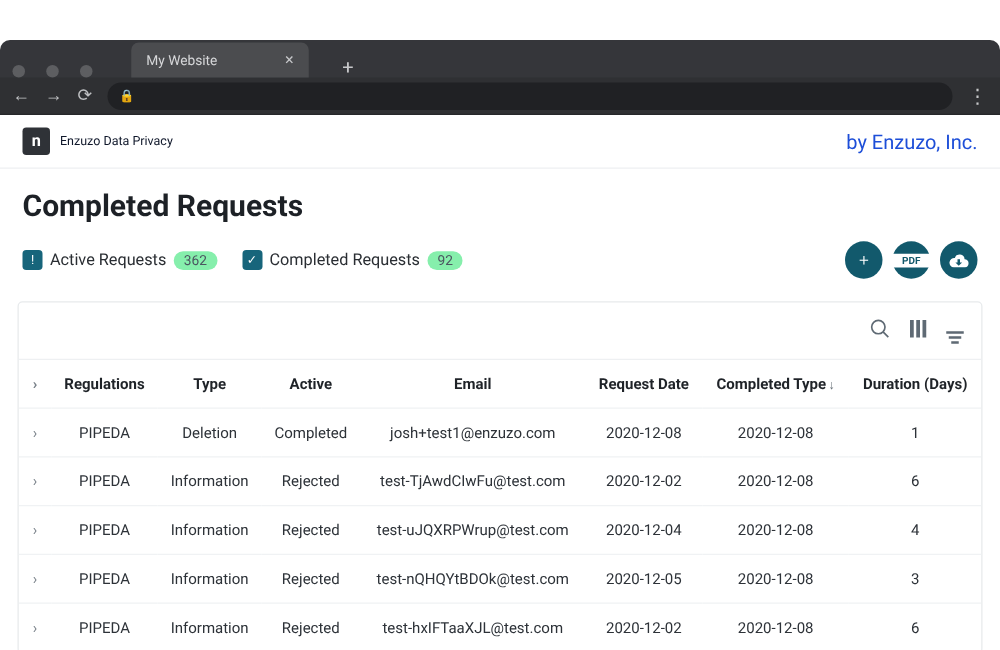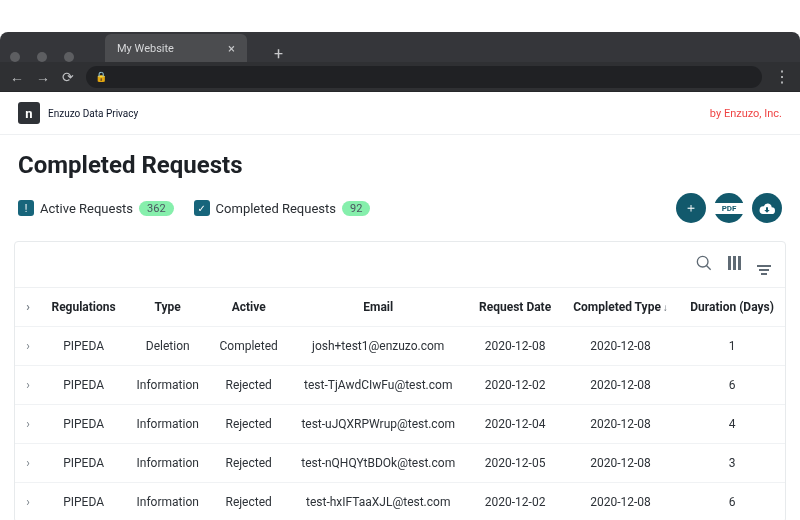--- a/index.html
+++ b/index.html
@@ -13,21 +13,21 @@
   .addr-row { display: flex; align-items: center; background: #2f3033; height: 30px; padding: 0 10px; gap: 12px; border-bottom: 1px solid #26272a;}
   .nav-icon { color: #bfc0c3; font-size: 14px; }
   .urlbar { flex: 1; display: flex; align-items: center; background: #202124; border-radius: 14px; height: 22px; padding: 0 10px; color: #d0d1d3; font-size: 11px; gap: 6px; }
   .lock-icon { font-size: 10px; color: #d0d1d3; }
   .kebab { color: #c6c7c9; font-size: 16px; }
   .page { background: #fff; height: calc(520px - 60px); overflow: hidden; }
   .header-bar { display: flex; align-items: center; justify-content: space-between; padding: 10px 18px; border-bottom: 1px solid #eef0f2; }
   .brand { display: flex; align-items: center; gap: 8px; }
   .brand-logo { width: 22px; height: 22px; background: #2f3237; border-radius: 3px; display:flex; align-items:center; justify-content:center; color:#fff; font-size:13px; font-weight:700;}
   .brand-title { font-size: 10px; color: #0f172a; }
-  .brand-right { font-size: 11px; color: #ef4444; }
+  .brand-right { font-size: 16px; color: #1d4ed8; }
   .heading { font-size: 24px; font-weight: 700; color: #1d2126; padding: 16px 18px 10px; }
   .tabs-row { display: flex; align-items: center; justify-content: space-between; padding: 4px 18px 10px; }
   .tabs-left { display: flex; align-items: center; gap: 20px; }
   .tab-item { display: flex; align-items: center; gap: 6px; font-size: 13px; color: #2a2e33; cursor: pointer; }
   .tab-icon { width: 16px; height: 16px; border-radius: 3px; display:flex; align-items:center; justify-content:center; color:#fff; font-size:10px; }
   .icon-excl { background: #17657b; }
   .icon-check { background: #17657b; }
   .count-badge { background: #86efac; color: #4b5560; border-radius: 10px; font-size: 11px; padding: 1px 8px; }
   .tabs-right { display: flex; align-items: center; gap: 8px; }
   .circle-btn { width: 30px; height: 30px; border-radius: 50%; background: #12596c; display:flex; align-items:center; justify-content:center; color:#fff; font-size:13px; cursor:pointer; }

